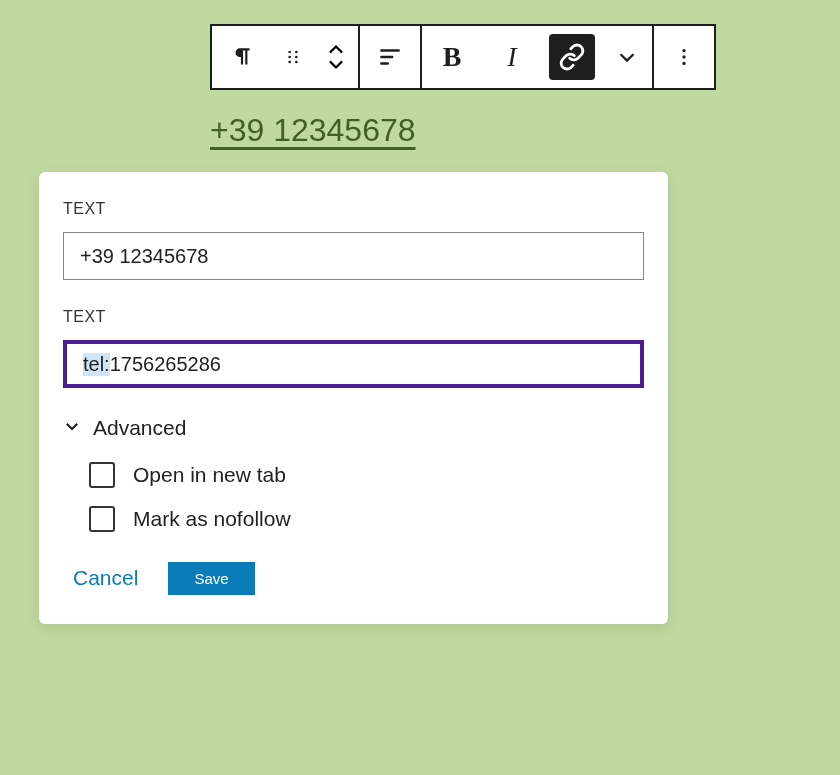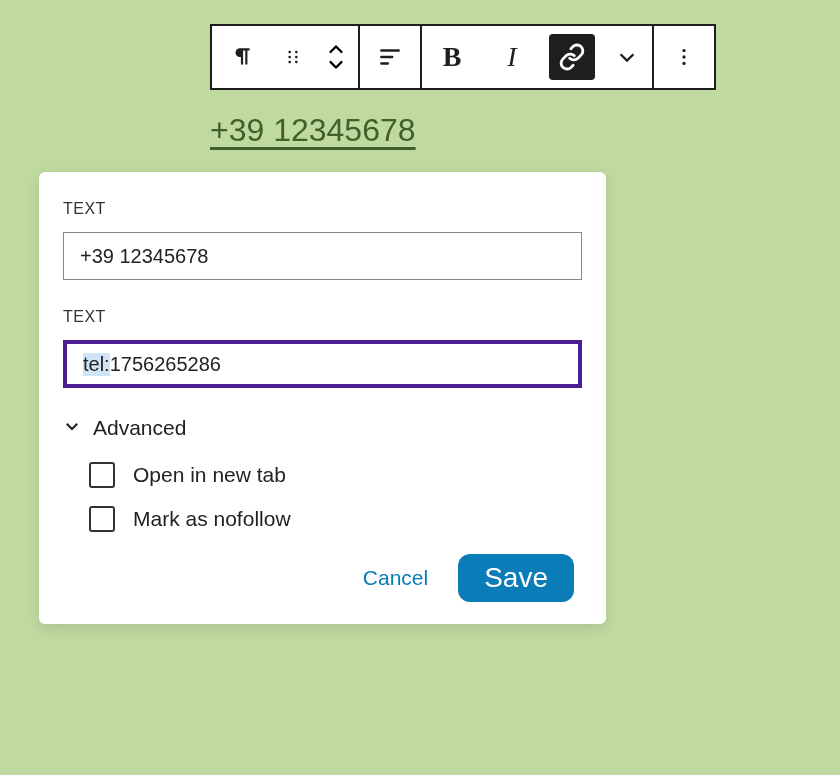--- a/index.html
+++ b/index.html
@@ -64,21 +64,21 @@
       color: #3f6128;
       text-decoration: underline;
       text-underline-offset: 6px;
     }
 
     
     .popover {
       position: absolute;
       left: 39px;
       top: 172px;
-      width: 567px;
+      width: 629px;
       background: #fff;
       border-radius: 6px;
       box-shadow: 0 4px 14px rgba(0,0,0,0.10);
       padding: 28px 24px 22px 24px;
     }
     .field-label {
       font-size: 16px;
       letter-spacing: 0.5px;
       color: #333;
       margin-bottom: 14px;
@@ -124,38 +124,37 @@
     }
     .checkbox {
       width: 26px;
       height: 26px;
       border: 2px solid #333;
       border-radius: 3px;
     }
 
     .actions {
       display: flex;
-      justify-content: flex-end;
       align-items: center;
       gap: 20px;
       margin-top: 22px;
       padding-right: 8px;
     }
     .btn-cancel {
       color: #0a7cb8;
       font-size: 21px;
       padding: 12px 10px;
       cursor: pointer;
     }
     .btn-save {
       background: #0a7cb8;
       color: #fff;
-      font-size: 28px;
+      font-size: 15px;
       padding: 8px 26px;
-      border-radius: 12px;
+      border-radius: 0;
       cursor: pointer;
     }
   </style>
 </head>
 <body>
 
 <div class="toolbar-wrap">
   <div class="tb-group">
     <div class="tb-btn">
       <span>

